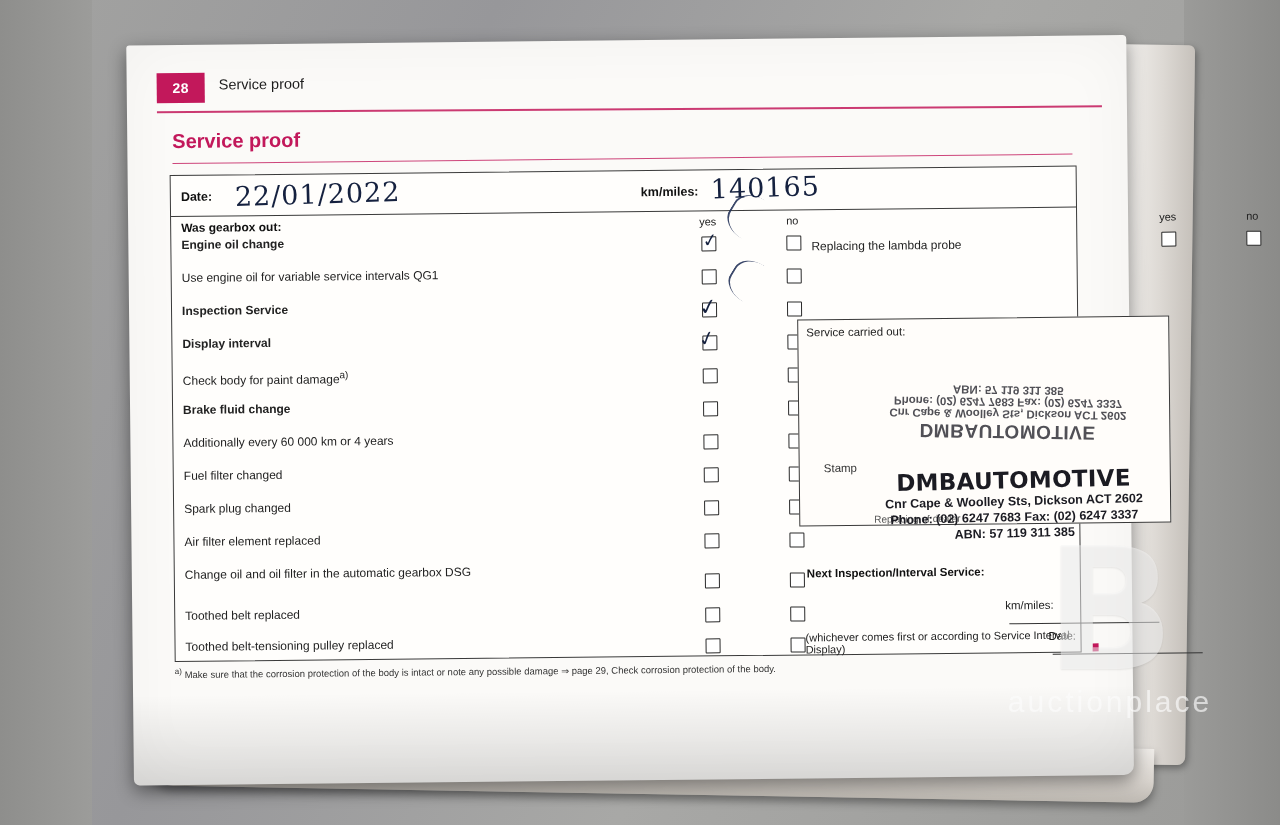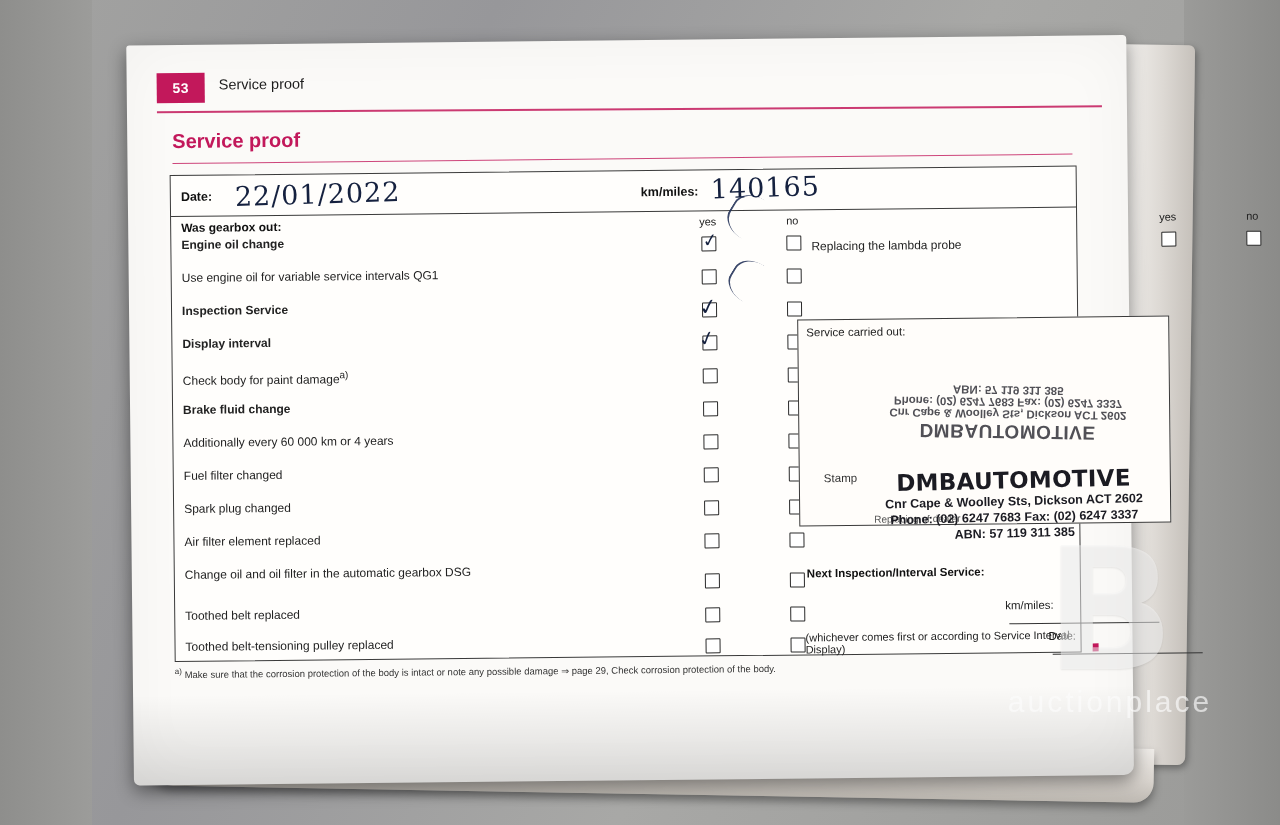--- a/index.html
+++ b/index.html
@@ -136,21 +136,21 @@
   .stamp-ghost .big{font-size:19px;font-weight:bold;letter-spacing:.5px;}
   .stamp-ghost .sm{font-size:11.5px;font-weight:bold;}
   
   .stamp{
     position:absolute;left:680px;top:300px;width:320px;height:80px;
     text-align:center;color:#1b1b22;transform:rotate(-0.8deg);
   }
   .stamp .big{font-size:23px;font-weight:bold;letter-spacing:.3px;font-family:"DejaVu Sans",sans-serif;}
   .stamp .sm{font-size:12.5px;font-weight:bold;line-height:16px;}
   .stamp-label{
-    position:absolute;left:650px;top:303px;font-size:11.5px;color:#333;
+    position:absolute;left:650px;top:293px;font-size:11.5px;color:#333;
   }
   .stamp-sub{
     position:absolute;left:700px;top:345px;font-size:10px;color:#555;
   }
   .next-lbl{
     position:absolute;left:632px;top:398px;width:200px;font-size:11.5px;font-weight:bold;color:#111;line-height:13px;
   }
   .fld{
     position:absolute;font-size:11.5px;color:#222;
   }
@@ -203,21 +203,21 @@
 <div class="desk-right"></div>
 
 <div class="booklet">
 
   <div class="page-right-edge"></div>
   <div class="page-bottom-curl"></div>
 
   <div class="page">
 
     <div class="hdr">
-      <div class="pagenum-tab">53</div>
+      <div class="pagenum-tab">28</div>
       <div class="hdr-title">Service proof</div>
     </div>
     <div class="hdr-rule"></div>
     <div class="sec-title">Service proof</div>
     <div class="sec-rule"></div>
 
     <div class="form">
 
       <div class="row-date">
         <div class="lbl-date">Date:</div>

